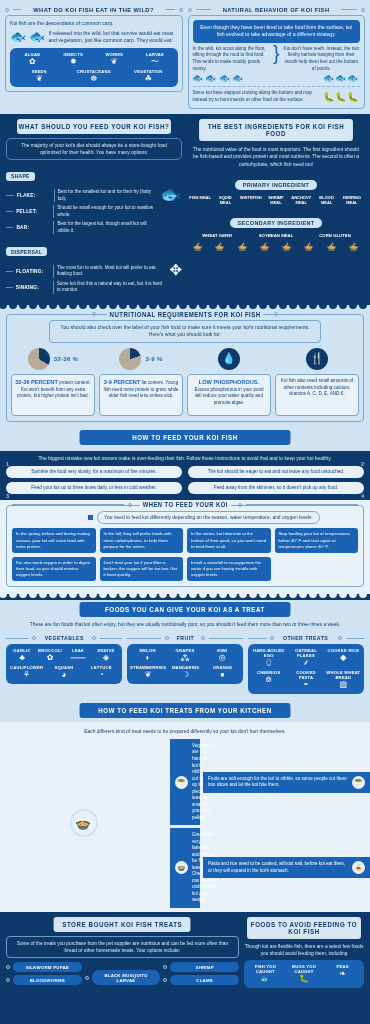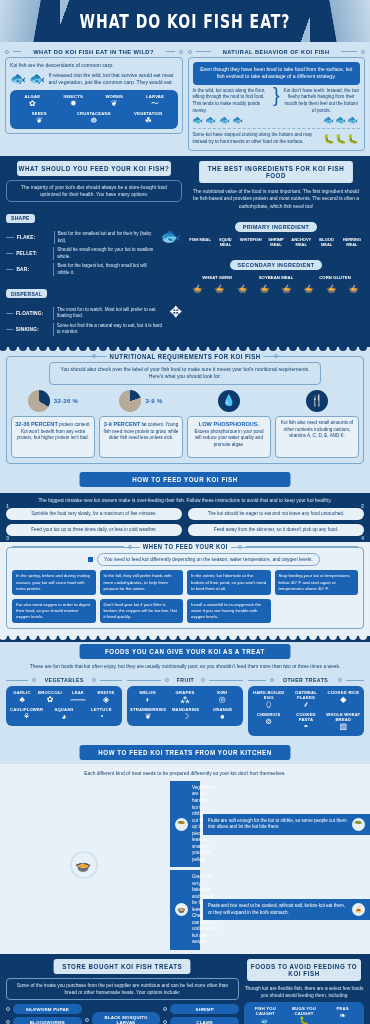--- a/index.html
+++ b/index.html
@@ -157,25 +157,20 @@
   .sb-o{ width:4px;height:4px;border-radius:50%;border:1px solid #9ec4e4;flex:0 0 auto; }
   .sb-pill{ background:#1a62b3; color:#fff; font-size:4.4px; font-weight:bold; letter-spacing:.2px;
       border-radius:7px; padding:2.5px 4px; text-align:center; flex:1 1 auto; }
   .av-intro{ color:#dce9f5; font-size:4.8px; text-align:center; line-height:1.5; }
 </style>
 </head>
 <body>
 
 <div class="page">
 
-  <div class="header">
-    <div class="corner-l"></div>
-    <div class="corner-r"></div>
-    <h1>WHAT DO KOI FISH EAT?</h1>
-  </div>
 
   <div class="toprow">
 
     <div class="topcol">
       <div class="rule-title">
         <span class="dot"></span>
         <span class="line"></span>
         <span class="txt">WHAT DO KOI FISH EAT IN THE WILD?</span>
         <span class="line"></span>
         <span class="dot"></span>

